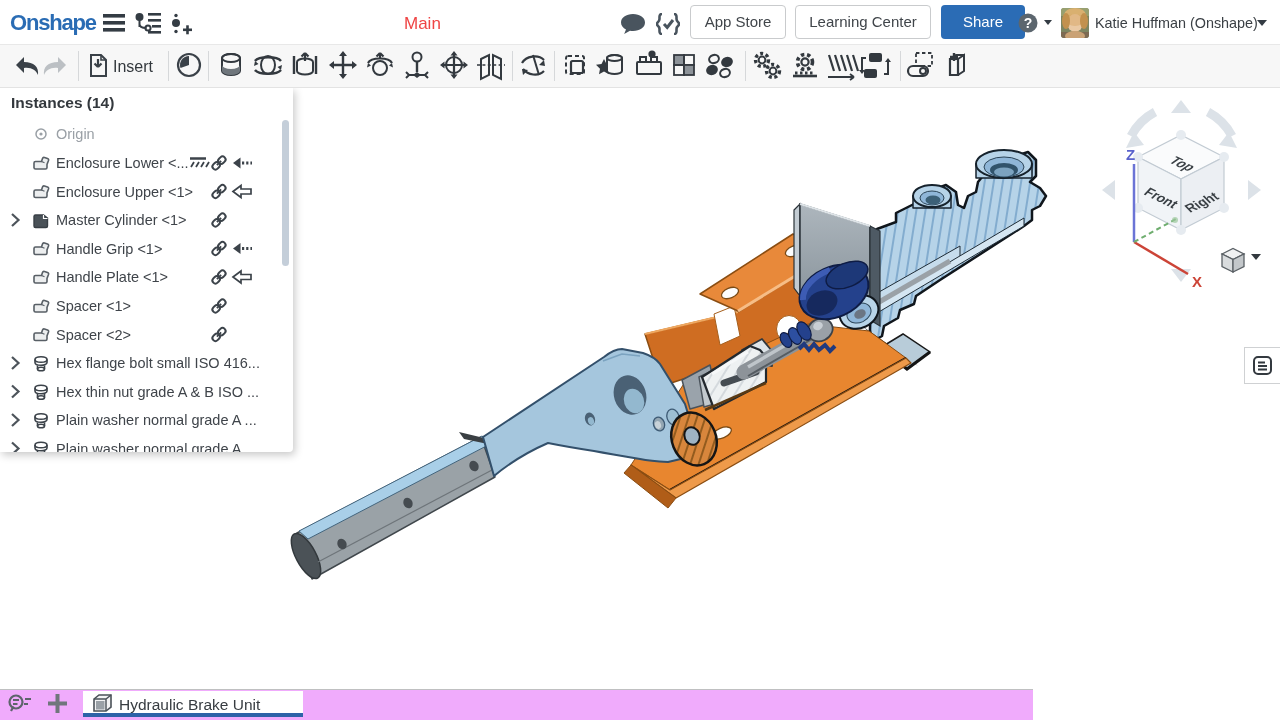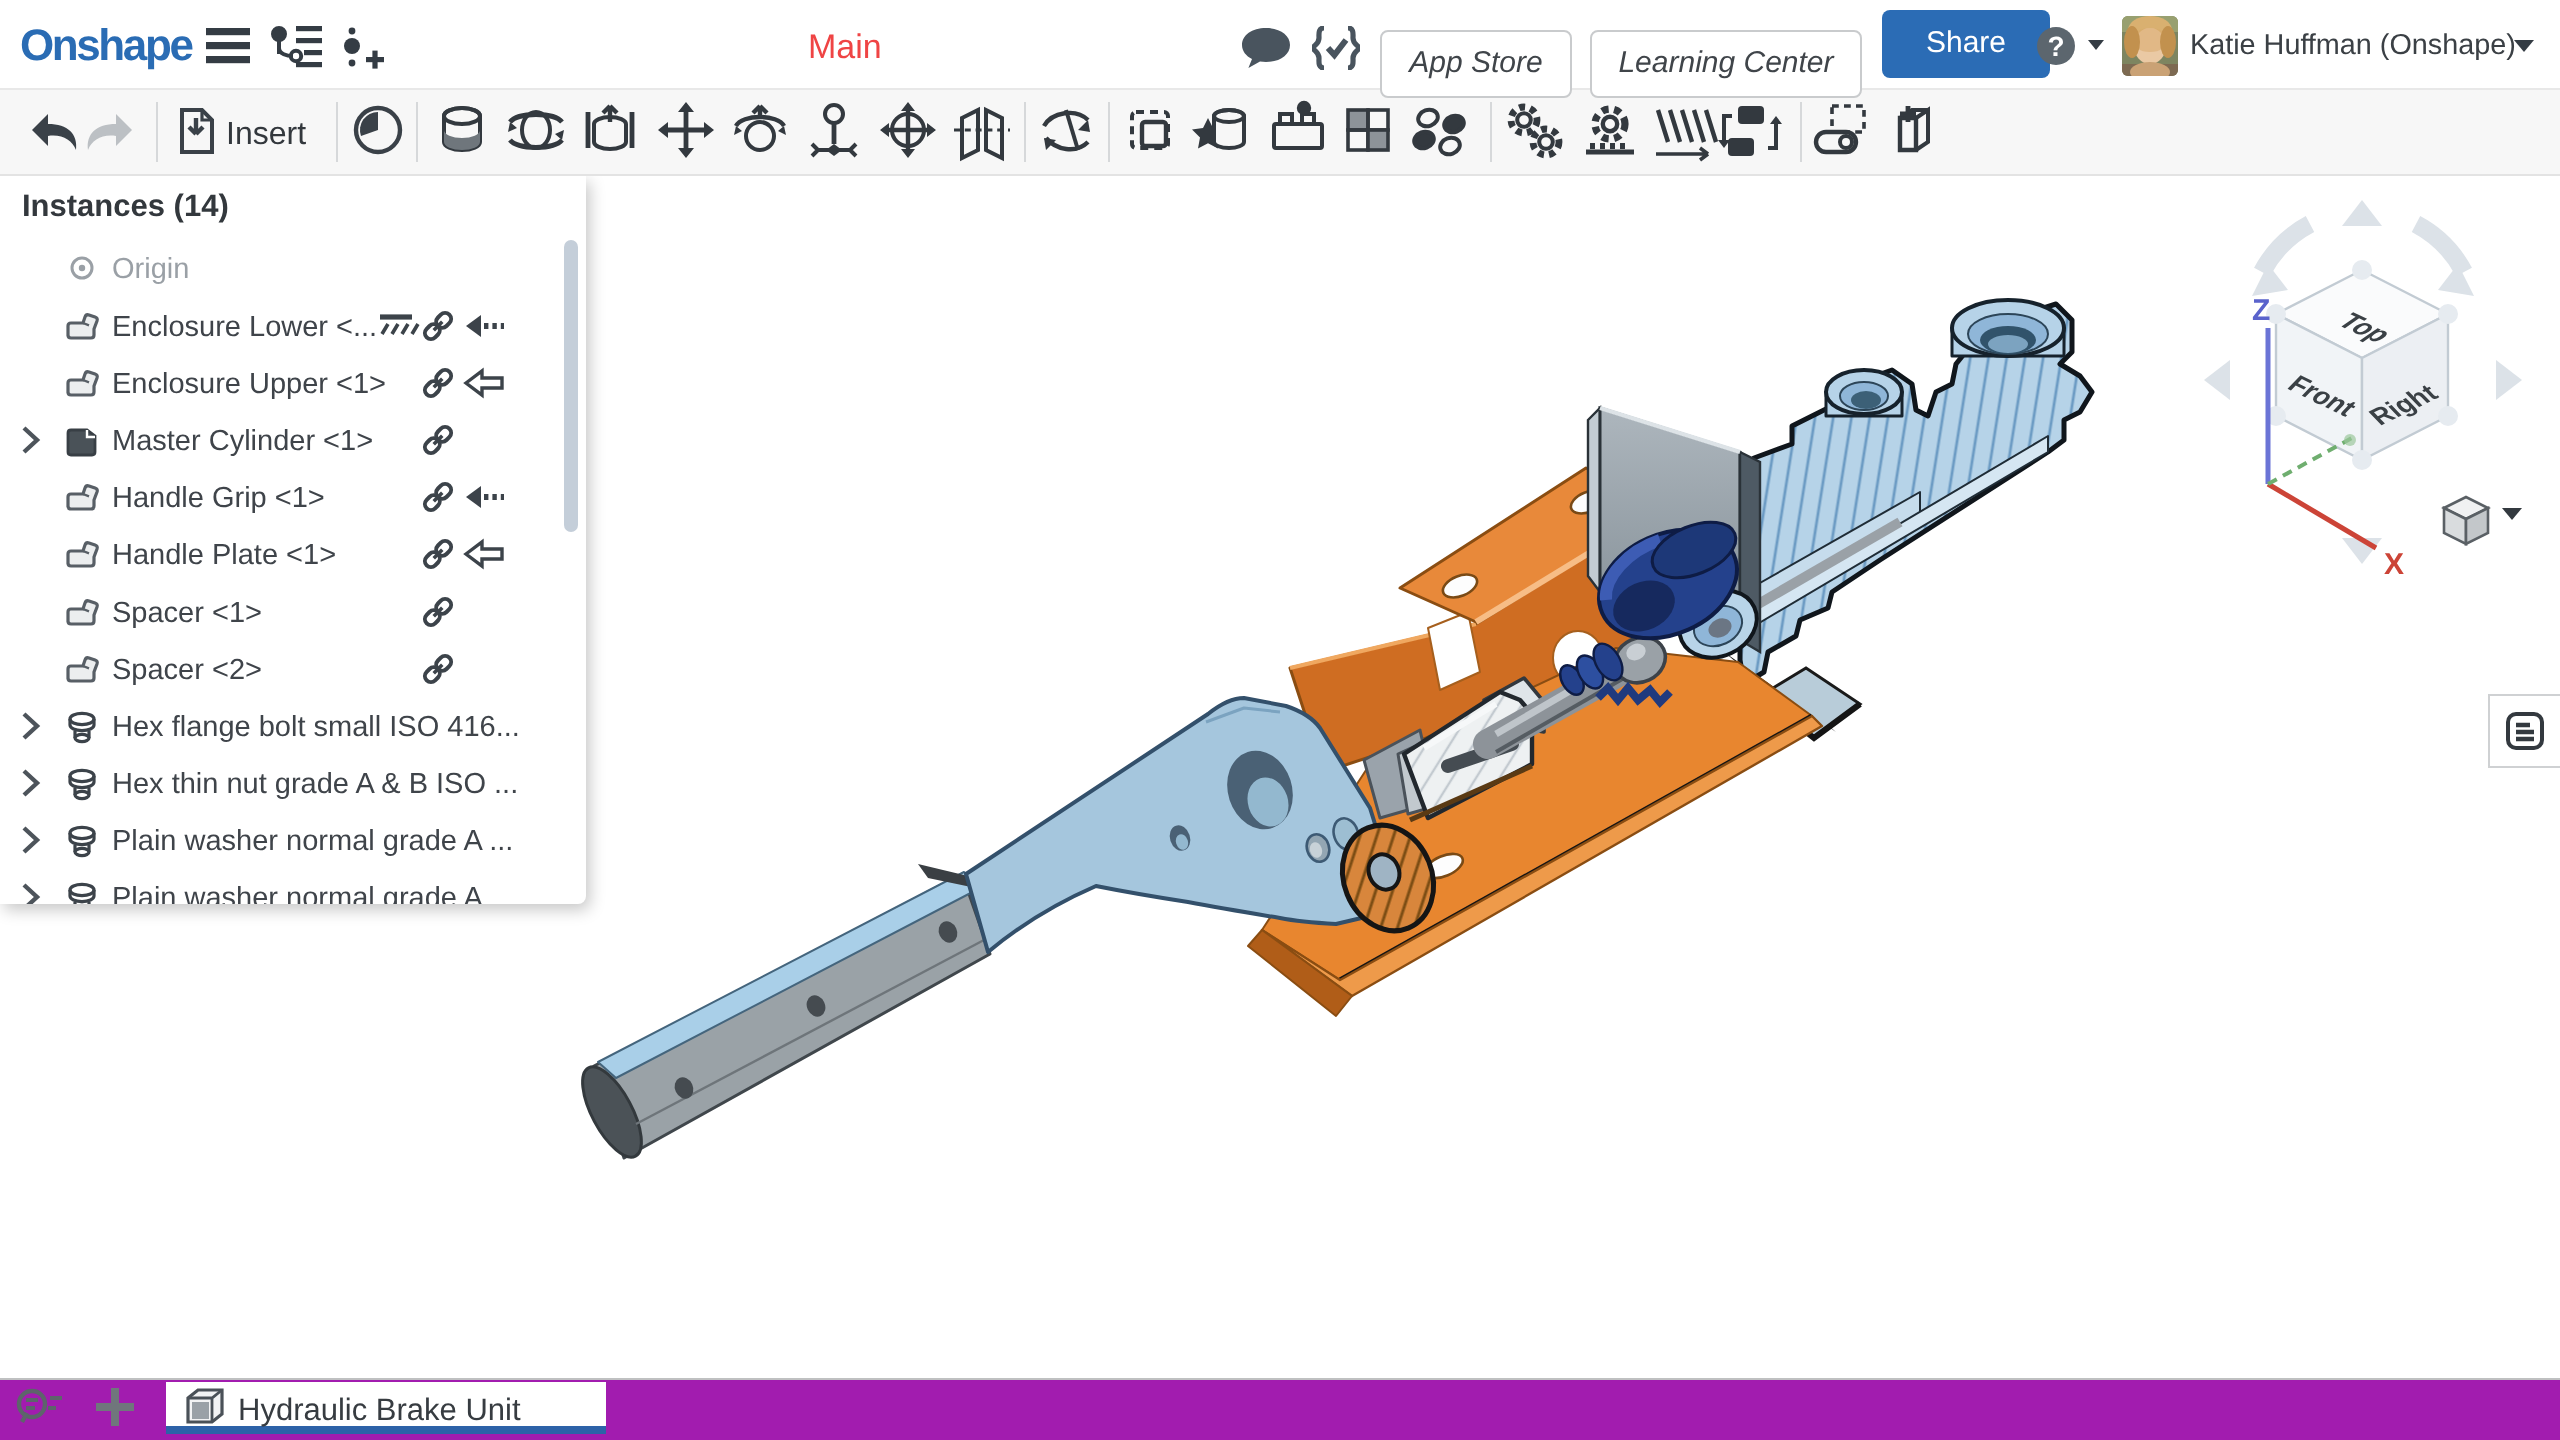--- a/index.html
+++ b/index.html
@@ -5,28 +5,28 @@
   html,body { width:1280px; height:720px; overflow:hidden; background:#fff;
     font-family:"Liberation Sans", sans-serif; }
   .abs { position:absolute; }
   #topbar { position:absolute; left:0; top:0; width:1280px; height:45px; background:#fff;
     border-bottom:1px solid #e8e8e8; z-index:20; }
   #toolbar { position:absolute; left:0; top:45px; width:1280px; height:43px; background:#f7f7f7;
     border-bottom:1px solid #e3e3e3; z-index:18; }
   #viewport { position:absolute; left:0; top:88px; width:1280px; height:601px; background:#fff; z-index:1; }
   #panel { position:absolute; left:0; top:88px; width:293px; height:364px; background:#fff;
     box-shadow:2px 3px 8px rgba(0,0,0,0.22); border-radius:0 0 4px 0; z-index:10; overflow:hidden; }
-  #bottombar { position:absolute; left:0; top:689px; width:1280px; height:31px; background:#a21caf;
+  #bottombar { position:absolute; left:0; top:689px; width:1033px; height:31px; background:#f0abfc;
     border-top:1px solid #bfc0c1; z-index:20; }
   .logo { position:absolute; left:10px; top:10px; font-size:22px; font-weight:bold; color:#2a6cb4;
     letter-spacing:-1.2px; }
   .title { position:absolute; left:212px; top:10px; font-size:23px; font-weight:bold; color:#3b4045; }
   .vers { position:absolute; left:404px; top:14px; font-size:17px; color:#ef4444; }
-  .tbtn { position:absolute; top:15px; height:34px; background:#fff; border:1px solid #c9cbcd;
-    border-radius:4px; font-size:15px; color:#40454a; text-align:center;font-style:italic; }
+  .tbtn { position:absolute; top:5px; height:34px; background:#fff; border:1px solid #c9cbcd;
+    border-radius:4px; font-size:15px; color:#40454a; text-align:center; }
   .share { position:absolute; left:941px; top:5px; width:84px; height:34px; background:#2b6cb5;
     border-radius:4px; color:#fff; font-size:15px; text-align:center; line-height:34px; }
   .uname { position:absolute; left:1095px; top:15px; font-size:14.4px; color:#3b4045; }
 </style></head>
 <body>
 <div id="viewport">
 <svg width="1280" height="601" viewBox="0 88 1280 601" font-family="Liberation Sans">
 <defs>
  <pattern id="hat" width="9" height="9" patternUnits="userSpaceOnUse" patternTransform="rotate(9)">
    <rect width="9" height="9" fill="#b6d3e8"></rect>

